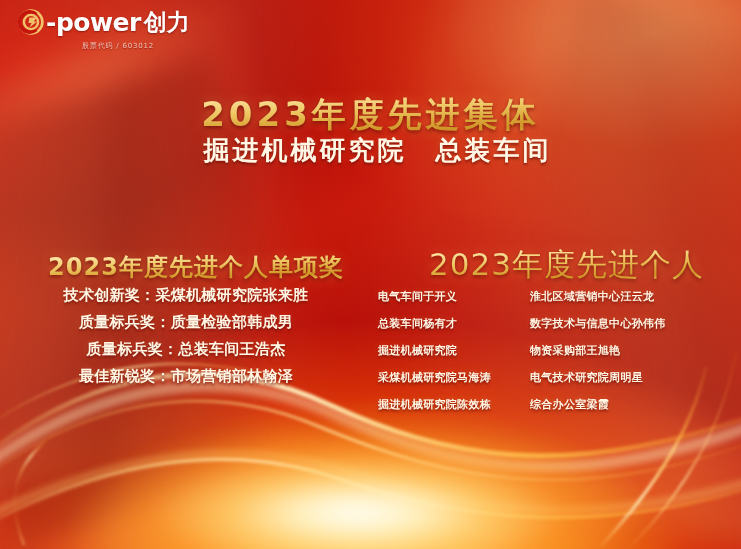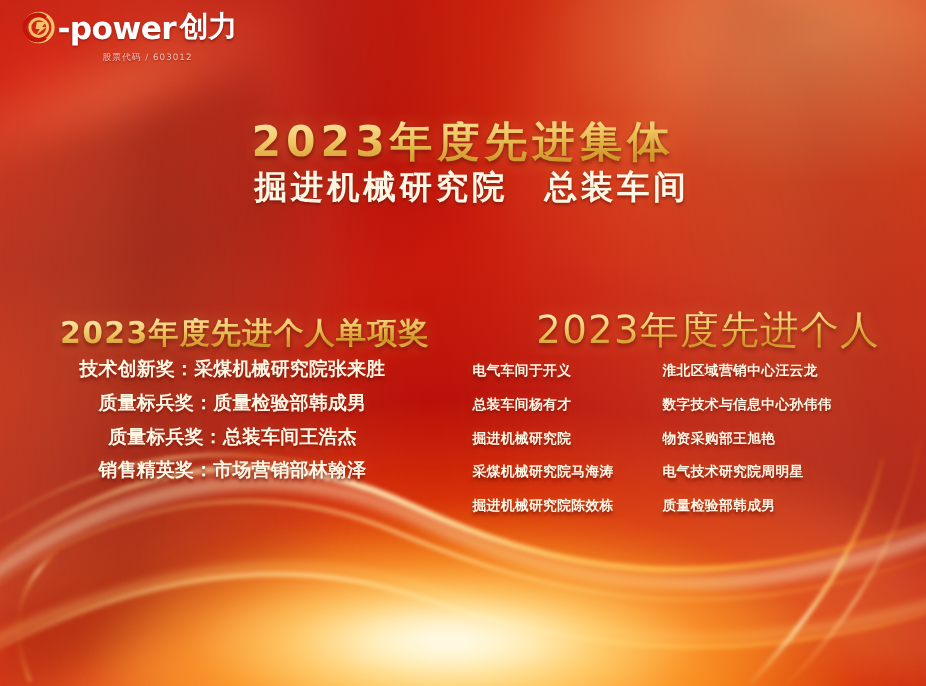--- a/index.html
+++ b/index.html
@@ -194,34 +194,34 @@
     <div class="head-l gold">2023年度先进个人单项奖</div>
     <div class="head-r gold">2023年度先进个人</div>
   </div>
 
   <div class="body-cols">
 
     <div class="col-left">
       <div class="award-line cream">技术创新奖：采煤机械研究院张来胜</div>
       <div class="award-line cream">质量标兵奖：质量检验部韩成男</div>
       <div class="award-line cream">质量标兵奖：总装车间王浩杰</div>
-      <div class="award-line cream">销售精英奖：市场营销部林翰泽</div>
+      <div class="award-line cream">最佳新锐奖：市场营销部林翰泽</div>
     </div>
 
     <div class="col-right">
       <div class="rcol rcol-a">
         <div class="name-line cream">电气车间于开义</div>
         <div class="name-line cream">总装车间杨有才</div>
         <div class="name-line cream">掘进机械研究院</div>
         <div class="name-line cream">采煤机械研究院马海涛</div>
         <div class="name-line cream">掘进机械研究院陈效栋</div>
       </div>
       <div class="rcol rcol-b">
         <div class="name-line cream">淮北区域营销中心汪云龙</div>
         <div class="name-line cream">数字技术与信息中心孙伟伟</div>
         <div class="name-line cream">物资采购部王旭艳</div>
         <div class="name-line cream">电气技术研究院周明星</div>
-        <div class="name-line cream">质量检验部韩成男</div>
+        <div class="name-line cream">综合办公室梁霞</div>
       </div>
     </div>
 
   </div>
 </div>
 
 </body></html>

